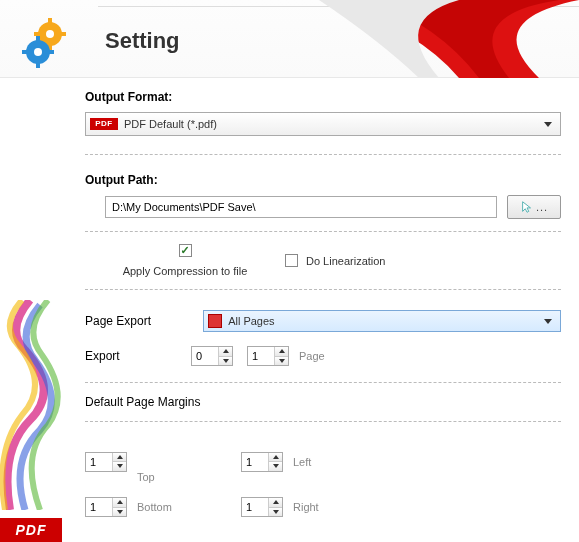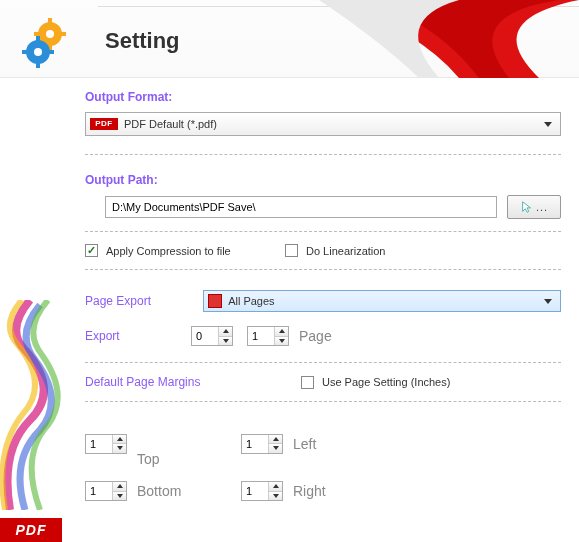--- a/index.html
+++ b/index.html
@@ -5,23 +5,23 @@
   * { box-sizing: border-box; margin: 0; padding: 0; }
   body { font-family: Tahoma, Arial, sans-serif; font-size: 11px; color: #333; background: #fff; width: 579px; height: 542px; overflow: hidden; position: relative; }
   
   .header { height: 78px; position: relative; background: linear-gradient(#fdfdfd, #fafafa); border-bottom: 1px solid #e8e8e8; }
   .header-line { position: absolute; left: 98px; right: 0; top: 6px; height: 1px; background: #ddd; }
   .header-title { position: absolute; left: 105px; top: 28px; font-size: 22px; font-weight: bold; color: #333; text-shadow: 1px 1px 0 #fff; font-family: Arial, sans-serif; }
   .gear-icon { position: absolute; left: 20px; top: 14px; width: 56px; height: 56px; }
   .ribbon-red { position: absolute; right: 0; top: 0; width: 300px; height: 78px; overflow: hidden; }
   
   .content { position: absolute; left: 85px; right: 18px; top: 90px; }
-  .section-label { color: #8b5cf6; font-weight: bold; font-size: 12px; margin-bottom: 8px; }
+  .section-label { color: #000000; font-weight: bold; font-size: 12px; margin-bottom: 8px; }
   .section-label.nb { font-weight: normal; }
-  .text-label { color: #888; font-size: 14px; }
+  .text-label { color: #888; font-size: 11px; }
   
   .dashed { border: none; border-top: 1px dashed #bbb; margin: 12px 0; }
   
   .dropdown { width: 100%; height: 24px; border: 1px solid #aaa; background: linear-gradient(#fff, #efefef); display: flex; align-items: center; padding: 0 4px; position: relative; }
   .dropdown.hl { background: linear-gradient(#eaf4ff, #d6eaff); border-color: #7aa8d8; }
   .dropdown .dd-text { flex: 1; padding-left: 6px; }
   .dropdown .arrow { width: 0; height: 0; border-left: 4px solid transparent; border-right: 4px solid transparent; border-top: 5px solid #333; margin-right: 4px; }
   .pdf-badge { width: 28px; height: 12px; background: #c00; color: #fff; font-size: 8px; font-weight: bold; text-align: center; line-height: 12px; letter-spacing: 0.5px; }
   .pdf-icon { width: 14px; height: 14px; background: #d33; border: 1px solid #a00; position: relative; }
   
@@ -102,21 +102,21 @@
     <div class="browse-btn">
       <svg viewBox="0 0 16 16">
           <path d="M3 2 L3 13 L6 10 L8 14 L10 13 L8 9 L12 9 Z" fill="#fff" stroke="#4aa" stroke-width="1"></path>
         </svg>
       <span style="color:#444;letter-spacing:1px;">...</span>
     </div>
   </div>
   <hr class="dashed">
 
   <div class="row" style="margin:6px 0 10px 0;">
-    <div class="cb-row" style="width:200px;">
+    <div class="cb-row" style="width:200px;flex-direction:column;">
       <span class="cb checked"></span>
       <span>Apply Compression to file</span>
     </div>
     <div class="cb-row">
       <span class="cb"></span>
       <span>Do Linearization</span>
     </div>
   </div>
   <hr class="dashed">
 
@@ -154,24 +154,20 @@
           </div>
         </div>
     </div>
     <div style="width:10px"></div>
     <span class="text-label">Page</span>
   </div>
   <hr class="dashed" style="margin-top:16px;">
 
   <div class="row" style="margin:10px 0 4px 0;align-items:center;">
     <div class="section-label nb" style="width:216px;margin:0;">Default Page Margins</div>
-    <div class="cb-row">
-      <span class="cb"></span>
-      <span>Use Page Setting (Inches)</span>
-    </div>
   </div>
   <hr class="dashed">
 
   <div style="height:6px"></div>
   <div class="row" style="align-items:center;margin-bottom:14px;">
     <div class="spinner">
       <input value="1" style="">
       <div class="sp-btns">
           <div>
             <span class="tri-up"></span>

